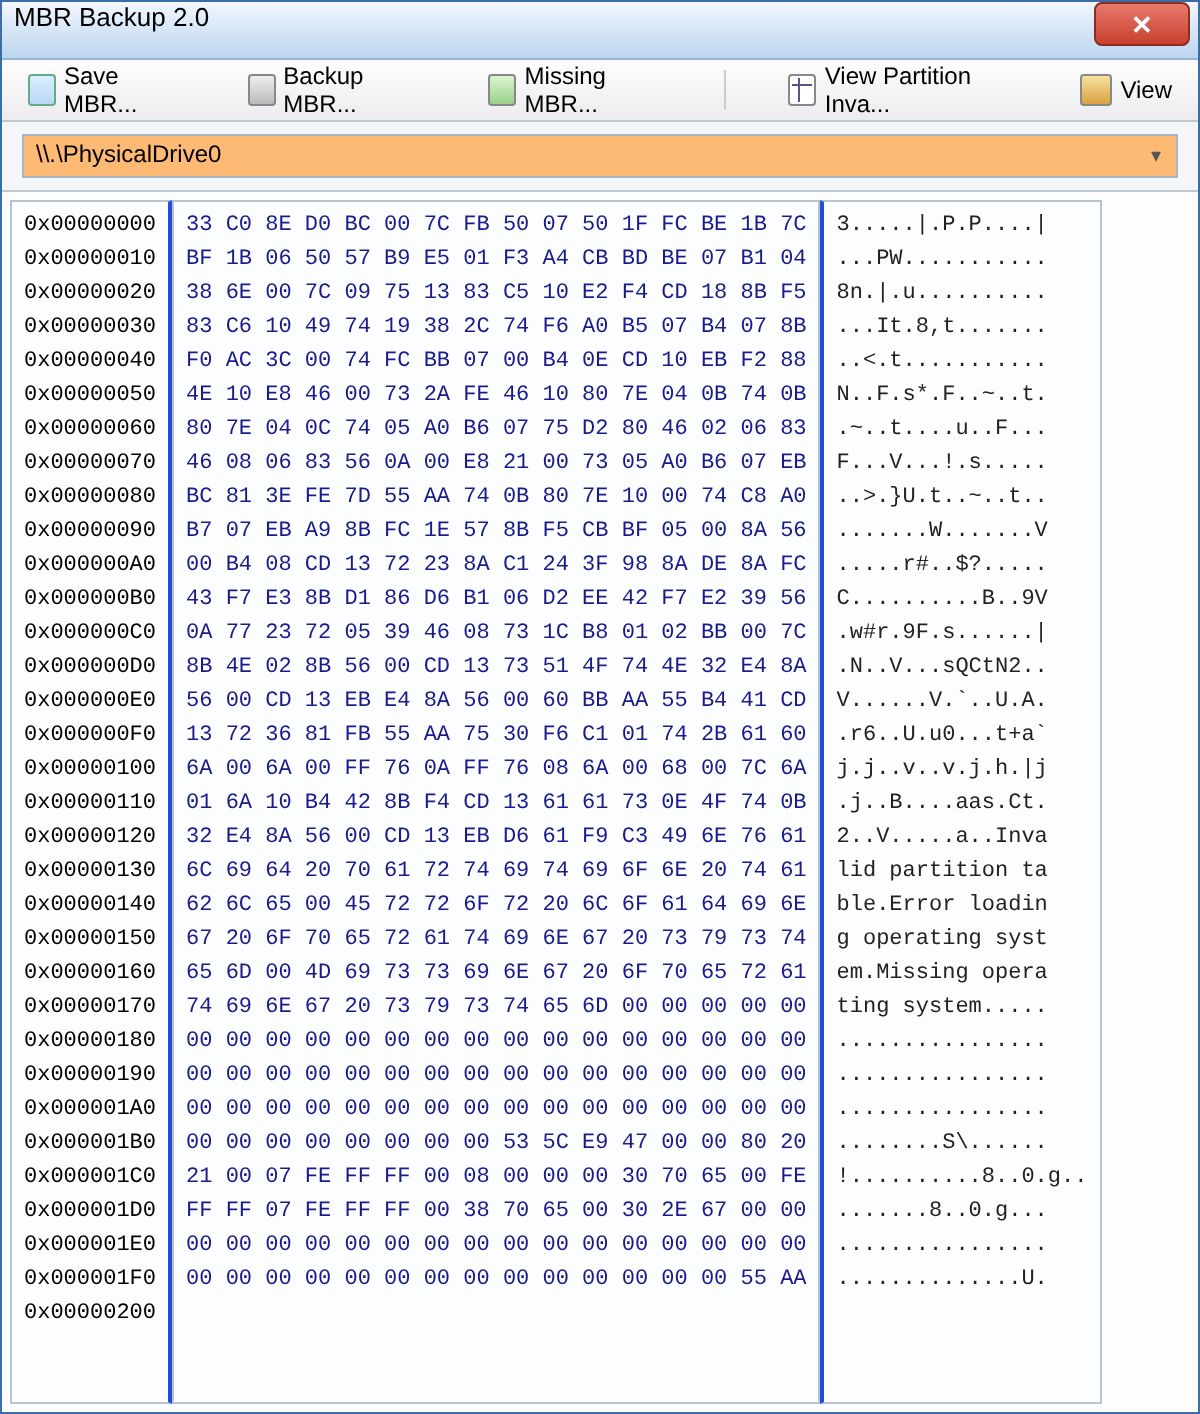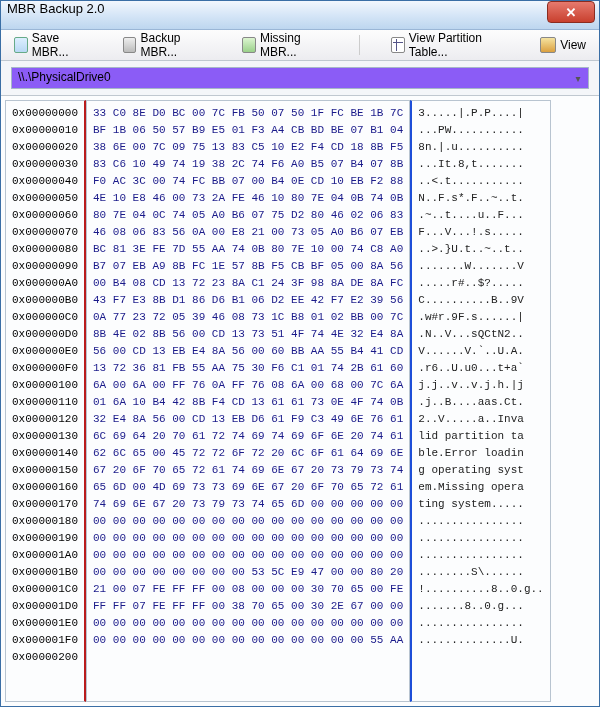--- a/index.html
+++ b/index.html
@@ -94,21 +94,21 @@
   }
   .drive-row {
     padding: 6px 10px;
     background: #f4f6f9;
     border-bottom: 1px solid #c0c8d0;
   }
   .drive-select {
     width: 100%;
     height: 22px;
     border: 1px solid #a6b7c8;
-    background: #8b5cf6;
+    background: #fdba74;
     font-size: 12px;
     padding: 2px 20px 13px 6px;
     box-sizing: border-box;
     position: relative;
   }
   .drive-wrapper {
     position: relative;
   }
   .drive-arrow {
     position: absolute;
@@ -137,21 +137,21 @@
     font-family: "Courier New", monospace;
     font-size: 11px;
     line-height: 17px;
     white-space: pre;
   }
   .col {
     border: 1px solid #b8c4d0;
     padding: 4px 6px;
     overflow: hidden;
   }
-  .col.offsets { color: #000; border-right: 2px solid #b91c1c; }
+  .col.offsets { color: #000; border-right: 2px solid #1d4ed8; }
   .col.bytes { color: #1a1a8a; letter-spacing: 0; }
   .col.ascii { color: #222; border-left: 2px solid #1d4ed8; }
   .row-line { display: block; }
 </style>
 </head>
 <body>
 
 <div class="window">
 
   <div class="titlebar">
@@ -170,21 +170,21 @@
       <span class="ic print"></span>
       <span>Backup MBR...</span>
     </div>
     <div class="tb-btn">
       <span class="ic restore"></span>
       <span>Missing MBR...</span>
     </div>
     <span class="tb-sep"></span>
     <div class="tb-btn">
       <span class="ic table"></span>
-      <span>View Partition Table...</span>
+      <span>View Partition Inva...</span>
     </div>
     <div class="tb-btn">
       <span class="ic exit"></span>
       <span>View</span>
     </div>
   </div>
 
   <div class="drive-row">
     <div class="drive-wrapper">
       <div class="drive-select">\\.\PhysicalDrive0</div>

